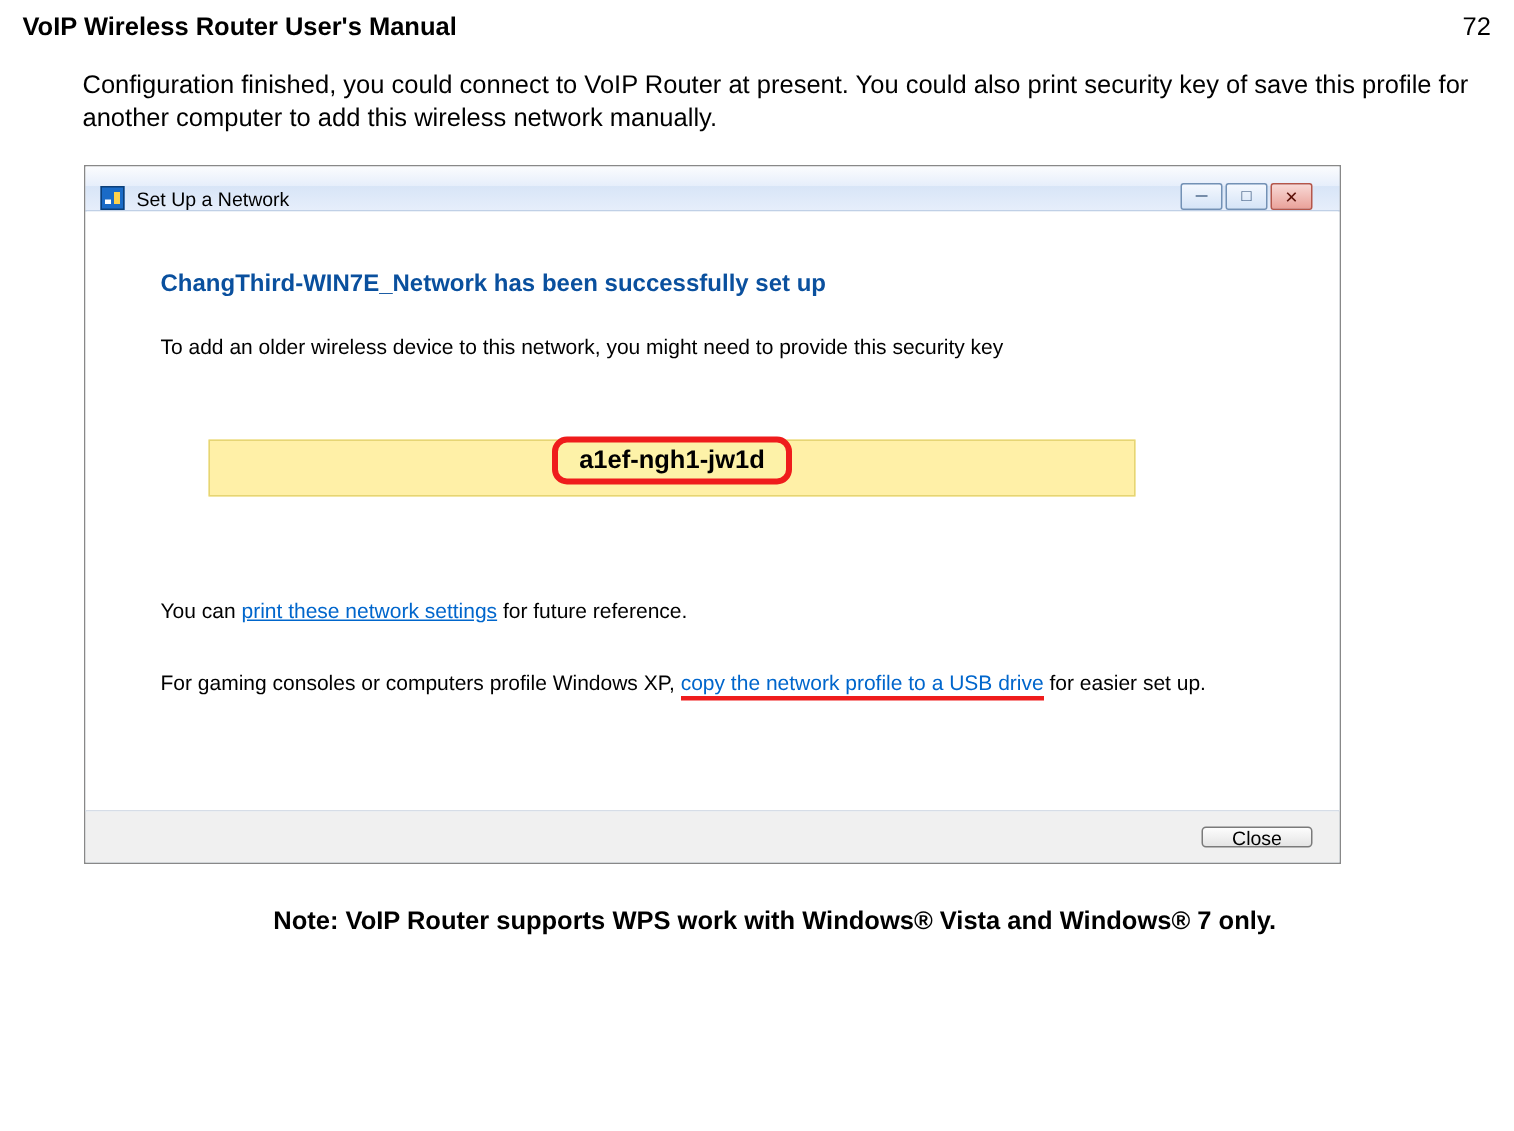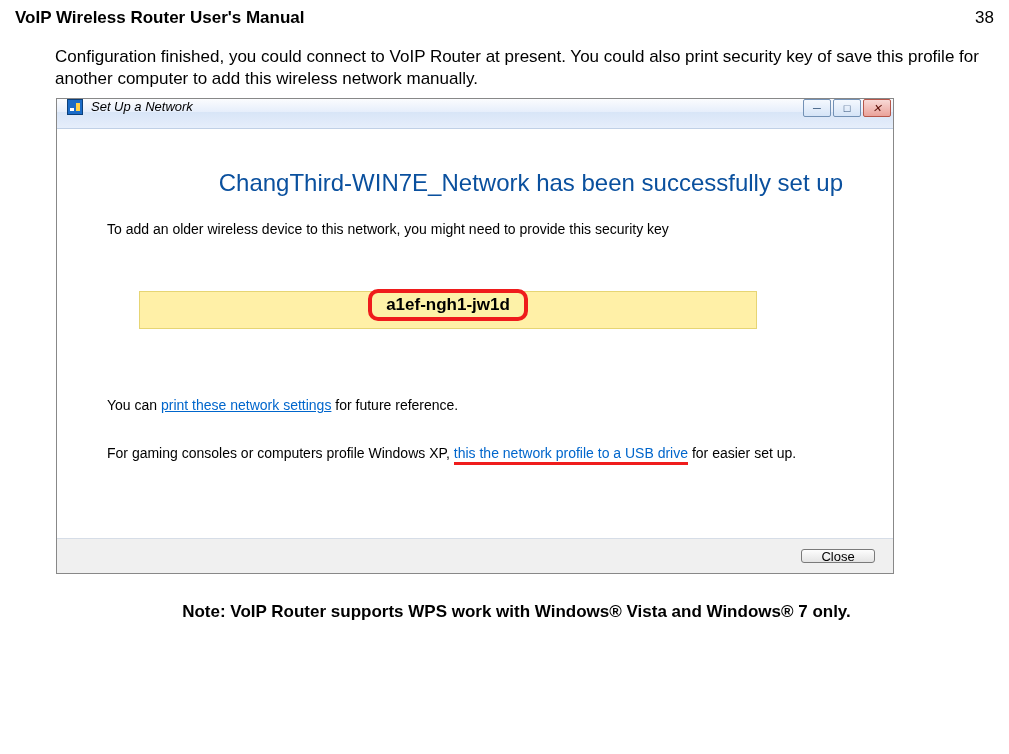--- a/index.html
+++ b/index.html
@@ -20,38 +20,37 @@
       font-size: 17px;
     }
     .page-header .page-num {
       font-weight: normal;
       font-size: 17px;
     }
     .intro-text {
       padding: 18px 25px 0 55px;
       font-size: 17px;
       line-height: 1.30;
-      margin-bottom: 8px;
+      margin-bottom: 20px;
     }
     .window {
       margin: 0 0 0 56px;
       width: 838px;
       background: linear-gradient(#f7f9fc, #eef5fd);
       border: 1px solid #888;
       position: relative;
       box-shadow: 0 0 0 1px #bcd3ee inset;
     }
     .titlebar {
       height: 30px;
       background: linear-gradient(180deg, #fbfcfe 0%, #e6eefb 45%, #d8e5f7 46%, #e6eefb 100%);
       display: flex;
-      align-items: flex-start;
-      padding: 0 2px 0 10px;
+      align-items: flex-end;
+      padding: 0 18px 0 10px;
       border-bottom: 1px solid #c0d0e6;
-      font-style: italic;
     }
     .titlebar .app-icon {
       width: 16px; height: 16px;
       background: #1a6bc7;
       margin-right: 8px;
       display: flex;
       align-items: center;
       justify-content: center;
       color: #fff;
       font-size: 10px;
@@ -81,25 +80,24 @@
       border-color: #b5564a;
       color: #5a0f07;
     }
     .dialog-body {
       background: #fff;
       padding: 40px 50px 30px 50px;
       border-bottom: 1px solid #d6dde7;
     }
     .dialog-heading {
       color: #0a509e;
-      font-size: 24px;
-      font-weight: normal;
+      font-size: 16px;
+      font-weight: bold;
       margin-bottom: 24px;
       font-family: "Segoe UI", Arial, sans-serif;
-      text-align: right;
     }
     .dialog-sub {
       font-size: 14px;
       color: #000;
       margin-bottom: 54px;
       font-family: "Segoe UI", Arial, sans-serif;
     }
     .yellow-strip {
       margin-left: 32px;
       width: 618px;
@@ -172,21 +170,21 @@
       text-align: center;
       font-weight: bold;
       font-size: 17px;
     }
   </style>
 </head>
 <body>
 
 <div class="page-header">
   <span>VoIP Wireless Router User's Manual</span>
-  <span class="page-num">38</span>
+  <span class="page-num">72</span>
 </div>
 
 <div class="intro-text">Configuration finished, you could connect to VoIP Router at present. You could also print security key of save this profile for another computer to add this wireless network manually.</div>
 
 <div class="window">
   <div class="titlebar">
     <div class="app-icon">
       <svg width="12" height="12" viewBox="0 0 12 12">
           <rect x="1" y="7" width="4" height="3" fill="#fff"></rect>
           <rect x="7" y="2" width="4" height="8" fill="#ffd24a"></rect>
@@ -204,21 +202,21 @@
 
     <div class="yellow-strip">
       <div class="key-box">a1ef-ngh1-jw1d</div>
     </div>
 
     <div class="print-line">
       <span>You can </span><span class="link">print these network settings</span><span> for future reference.</span>
     </div>
 
     <div class="xp-line">
-      <span>For gaming consoles or computers profile Windows XP, </span><span class="link red-underline">this the network profile to a USB drive</span><span> for easier set up.</span>
+      <span>For gaming consoles or computers profile Windows XP, </span><span class="link red-underline">copy the network profile to a USB drive</span><span> for easier set up.</span>
     </div>
   </div>
 
   <div class="footer-bar">
     <div class="close-btn2">Close</div>
   </div>
 </div>
 
 <div class="note-line">Note: VoIP Router supports WPS work with Windows®  Vista and Windows®  7 only.</div>
 

